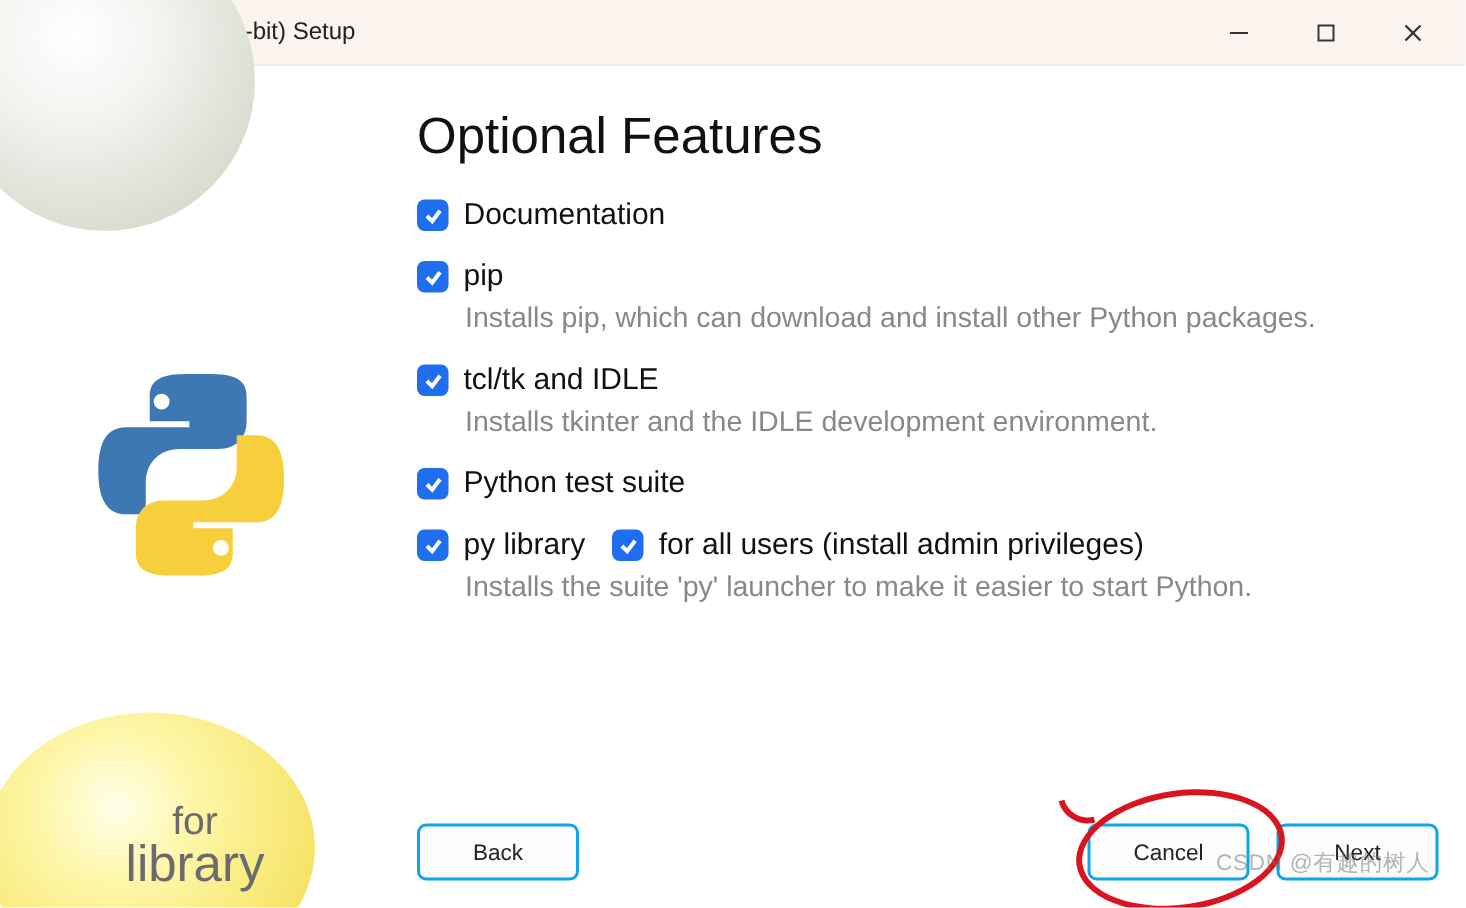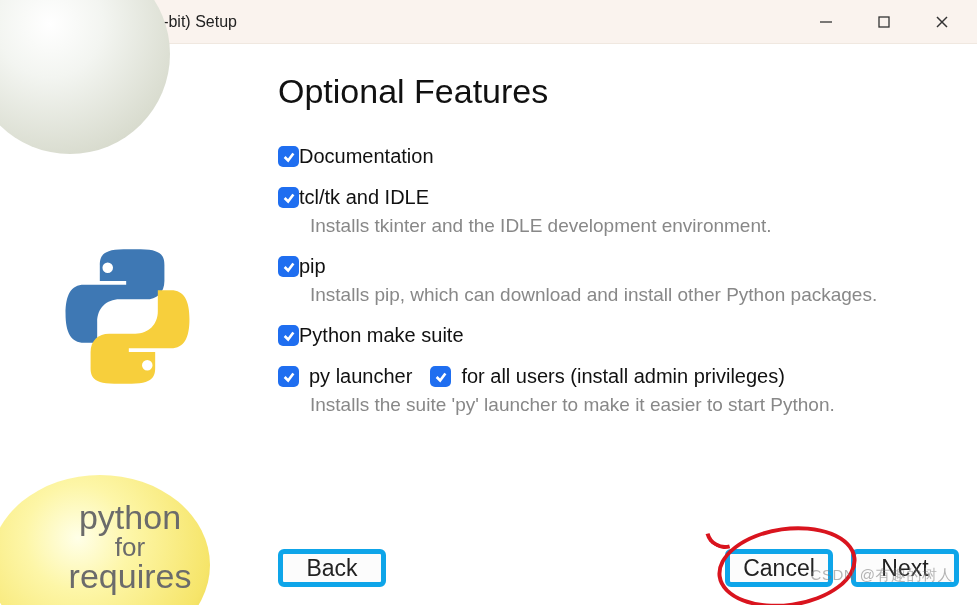--- a/index.html
+++ b/index.html
@@ -62,23 +62,23 @@
     line-height: 1.05;
   }
   .sidebar .brand .p1 { font-size: 34px; font-weight: 300; }
   .sidebar .brand .p2 { font-size: 26px; font-weight: 300; margin-top: -2px;}
   .sidebar .brand .p3 { font-size: 34px; font-weight: 300; margin-top: -2px;}
   .main {
     flex: 1;
     padding: 28px 20px 10px 18px;
     position: relative;
   }
-  .main h1 { font-size: 34px; font-weight: 400; color: #111; margin-bottom: 34px; }
+  .main h1 { font-size: 34px; font-weight: 400; color: #111; margin-bottom: 21px; }
   .feature { margin-bottom: 18px; }
-  .feature .row1 { display: flex; align-items: center; }
+  .feature .row1 { display: flex; align-items: center; gap: 10px; }
   .feature .row2 { display: flex; align-items: center; gap: 10px; flex-wrap: wrap; }
   .feature .desc { font-size: 19px; color: #888; margin-top: 6px; margin-left: 32px; }
   .feature label { font-size: 20px; color: #111; cursor: pointer; }
   .cbx {
     width: 21px; height: 21px;
     border-radius: 5px;
     background: #1f6ef0;
     display: inline-flex;
     align-items: center;
     justify-content: center;
@@ -91,24 +91,24 @@
     bottom: 18px;
     left: 18px;
     right: 18px;
     display: flex;
     gap: 18px;
   }
   .buttons .gap { flex: 1; }
   .btn {
     min-width: 108px;
     height: 38px;
-    border: 5px solid #0ea5e9;
+    border: 2px solid #0ea5e9;
     background: #fcfcfc;
     border-radius: 6px;
-    font-size: 23px;
+    font-size: 15px;
     color: #222;
     cursor: pointer;
     display: flex;
     align-items: center;
     justify-content: center;
   }
   .annot {
     position: absolute;
     pointer-events: none;
   }
@@ -177,23 +177,22 @@
   <div class="sidebar">
     <div class="circle-top"></div>
     <div class="circle-bottom"></div>
     <div class="pylogo">
       <svg viewBox="0 0 110 110">
         <path fill="#3e78b4" d="M52 4c-19 0-18 8-18 14v10h20v3H22c-10 0-14 8-14 22s4 22 14 22h10V59c0-10 7-17 17-17h20c8 0 14-5 14-14V18c0-6 1-14-18-14H52zM40 14a4 4 0 1 1 0 8 4 4 0 0 1 0-8z"></path>
         <path fill="#f7cf3c" d="M58 106c19 0 18-8 18-14V82H56v-3h32c10 0 14-8 14-22s-4-22-14-22H78v16c0 10-7 17-17 17H41c-8 0-14 5-14 14v10c0 6-1 14 18 14h13zM70 96a4 4 0 1 1 0-8 4 4 0 0 1 0 8z"></path>
       </svg>
     </div>
     <div class="brand">
-      <div class="p1">python</div>
       <div class="p2">for</div>
-      <div class="p3">requires</div>
+      <div class="p3">library</div>
     </div>
   </div>
 
   <div class="main">
     <h1>Optional Features</h1>
 
     <div class="feature">
       <div class="row1">
         <span class="cbx">
             <svg viewBox="0 0 16 16">
@@ -204,56 +203,56 @@
       </div>
     </div>
 
     <div class="feature">
       <div class="row1">
         <span class="cbx">
             <svg viewBox="0 0 16 16">
               <polyline points="3,8 7,12 13,4"></polyline>
             </svg>
           </span>
+        <label>pip</label>
+      </div>
+      <div class="desc">Installs pip, which can download and install other Python packages.</div>
+    </div>
+
+    <div class="feature">
+      <div class="row1">
+        <span class="cbx">
+            <svg viewBox="0 0 16 16">
+              <polyline points="3,8 7,12 13,4"></polyline>
+            </svg>
+          </span>
         <label>tcl/tk and IDLE</label>
       </div>
       <div class="desc">Installs tkinter and the IDLE development environment.</div>
     </div>
 
     <div class="feature">
       <div class="row1">
         <span class="cbx">
             <svg viewBox="0 0 16 16">
               <polyline points="3,8 7,12 13,4"></polyline>
             </svg>
           </span>
-        <label>pip</label>
-      </div>
-      <div class="desc">Installs pip, which can download and install other Python packages.</div>
-    </div>
-
-    <div class="feature">
-      <div class="row1">
-        <span class="cbx">
-            <svg viewBox="0 0 16 16">
-              <polyline points="3,8 7,12 13,4"></polyline>
-            </svg>
-          </span>
-        <label>Python make suite</label>
+        <label>Python test suite</label>
       </div>
     </div>
 
     <div class="feature">
       <div class="row2">
         <span class="cbx">
             <svg viewBox="0 0 16 16">
               <polyline points="3,8 7,12 13,4"></polyline>
             </svg>
           </span>
-        <label>py launcher</label>
+        <label>py library</label>
         <span class="cbx" style="margin-left:8px">
             <svg viewBox="0 0 16 16">
               <polyline points="3,8 7,12 13,4"></polyline>
             </svg>
           </span>
         <label>for all users (install admin privileges)</label>
       </div>
       <div class="desc">Installs the suite 'py' launcher to make it easier to start Python.</div>
     </div>
 

